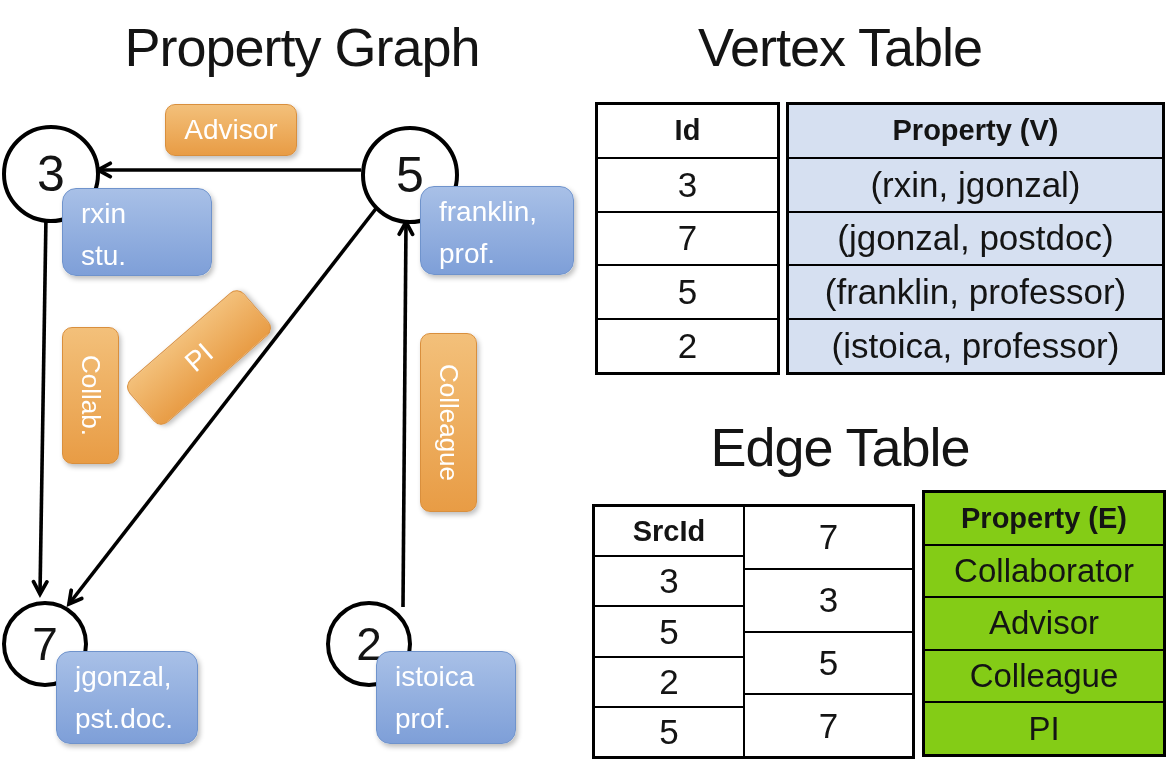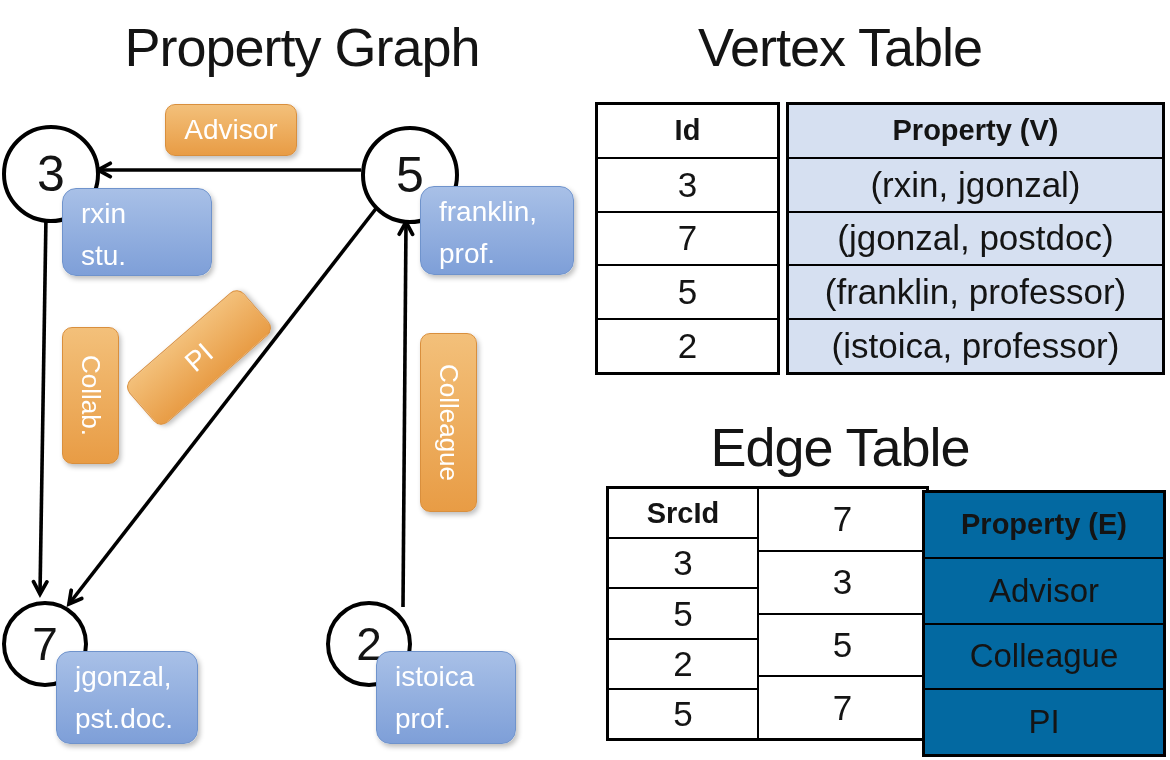--- a/index.html
+++ b/index.html
@@ -51,21 +51,21 @@
     position:absolute; display:flex; flex-direction:column;
     border:3px solid #000; background:#fff; box-sizing:border-box;
   }
   .subtable .cell {
     flex:1; display:flex; align-items:center; justify-content:center;
     font-size:35px; color:#141414; white-space:nowrap;
   }
   .subtable .cell + .cell { border-top:2px solid #000; }
   .subtable .cell.hdr { font-size:29px; font-weight:bold; }
   .fill-blue { background:#d6e0f1; }
-  .fill-tan  { background:#0369a1; }
+  .fill-tan  { background:#84cc16; }
   .twocol { position:absolute; display:flex; border:3px solid #000; box-sizing:border-box; background:#fff; }
   .twocol .col { display:flex; flex-direction:column; }
   .twocol .col:first-child { border-right:2px solid #000; }
   .twocol .col .cell {
     flex:1; display:flex; align-items:center; justify-content:center;
     font-size:35px; color:#141414;
   }
   .twocol .col .cell + .cell { border-top:2px solid #000; }
   .twocol .col .cell.hdr { font-size:29px; font-weight:bold; }
 </style>
@@ -144,36 +144,37 @@
   <div class="subtable" style="left:786px; top:102px; width:379px; height:273px;">
     <div class="cell hdr fill-blue">Property (V)</div>
     <div class="cell fill-blue">(rxin, jgonzal)</div>
     <div class="cell fill-blue">(jgonzal, postdoc)</div>
     <div class="cell fill-blue">(franklin, professor)</div>
     <div class="cell fill-blue">(istoica, professor)</div>
   </div>
 
   <div class="big-title" style="left:840px; top:398px;margin-top:18px;">Edge Table</div>
 
-  <div class="twocol" style="left:592px; top:486px; width:323px; height:255px;margin-left:14px;">
+  <div class="twocol" style="left:592px; top:504px; width:323px; height:255px;">
     <div class="col" style="width:148px;">
       <div class="cell hdr">SrcId</div>
       <div class="cell">3</div>
       <div class="cell">5</div>
       <div class="cell">2</div>
       <div class="cell">5</div>
     </div>
     <div class="col" style="flex:1;">
       <div class="cell">7</div>
       <div class="cell">3</div>
       <div class="cell">5</div>
       <div class="cell">7</div>
     </div>
   </div>
 
   <div class="subtable" style="left:922px; top:490px; width:244px; height:267px;">
     <div class="cell hdr fill-tan">Property (E)</div>
+    <div class="cell fill-tan" style="font-size:33px;">Collaborator</div>
     <div class="cell fill-tan" style="font-size:33px;">Advisor</div>
     <div class="cell fill-tan" style="font-size:33px;">Colleague</div>
     <div class="cell fill-tan" style="font-size:33px;">PI</div>
   </div>
 
 </div>
 
 </body></html>

